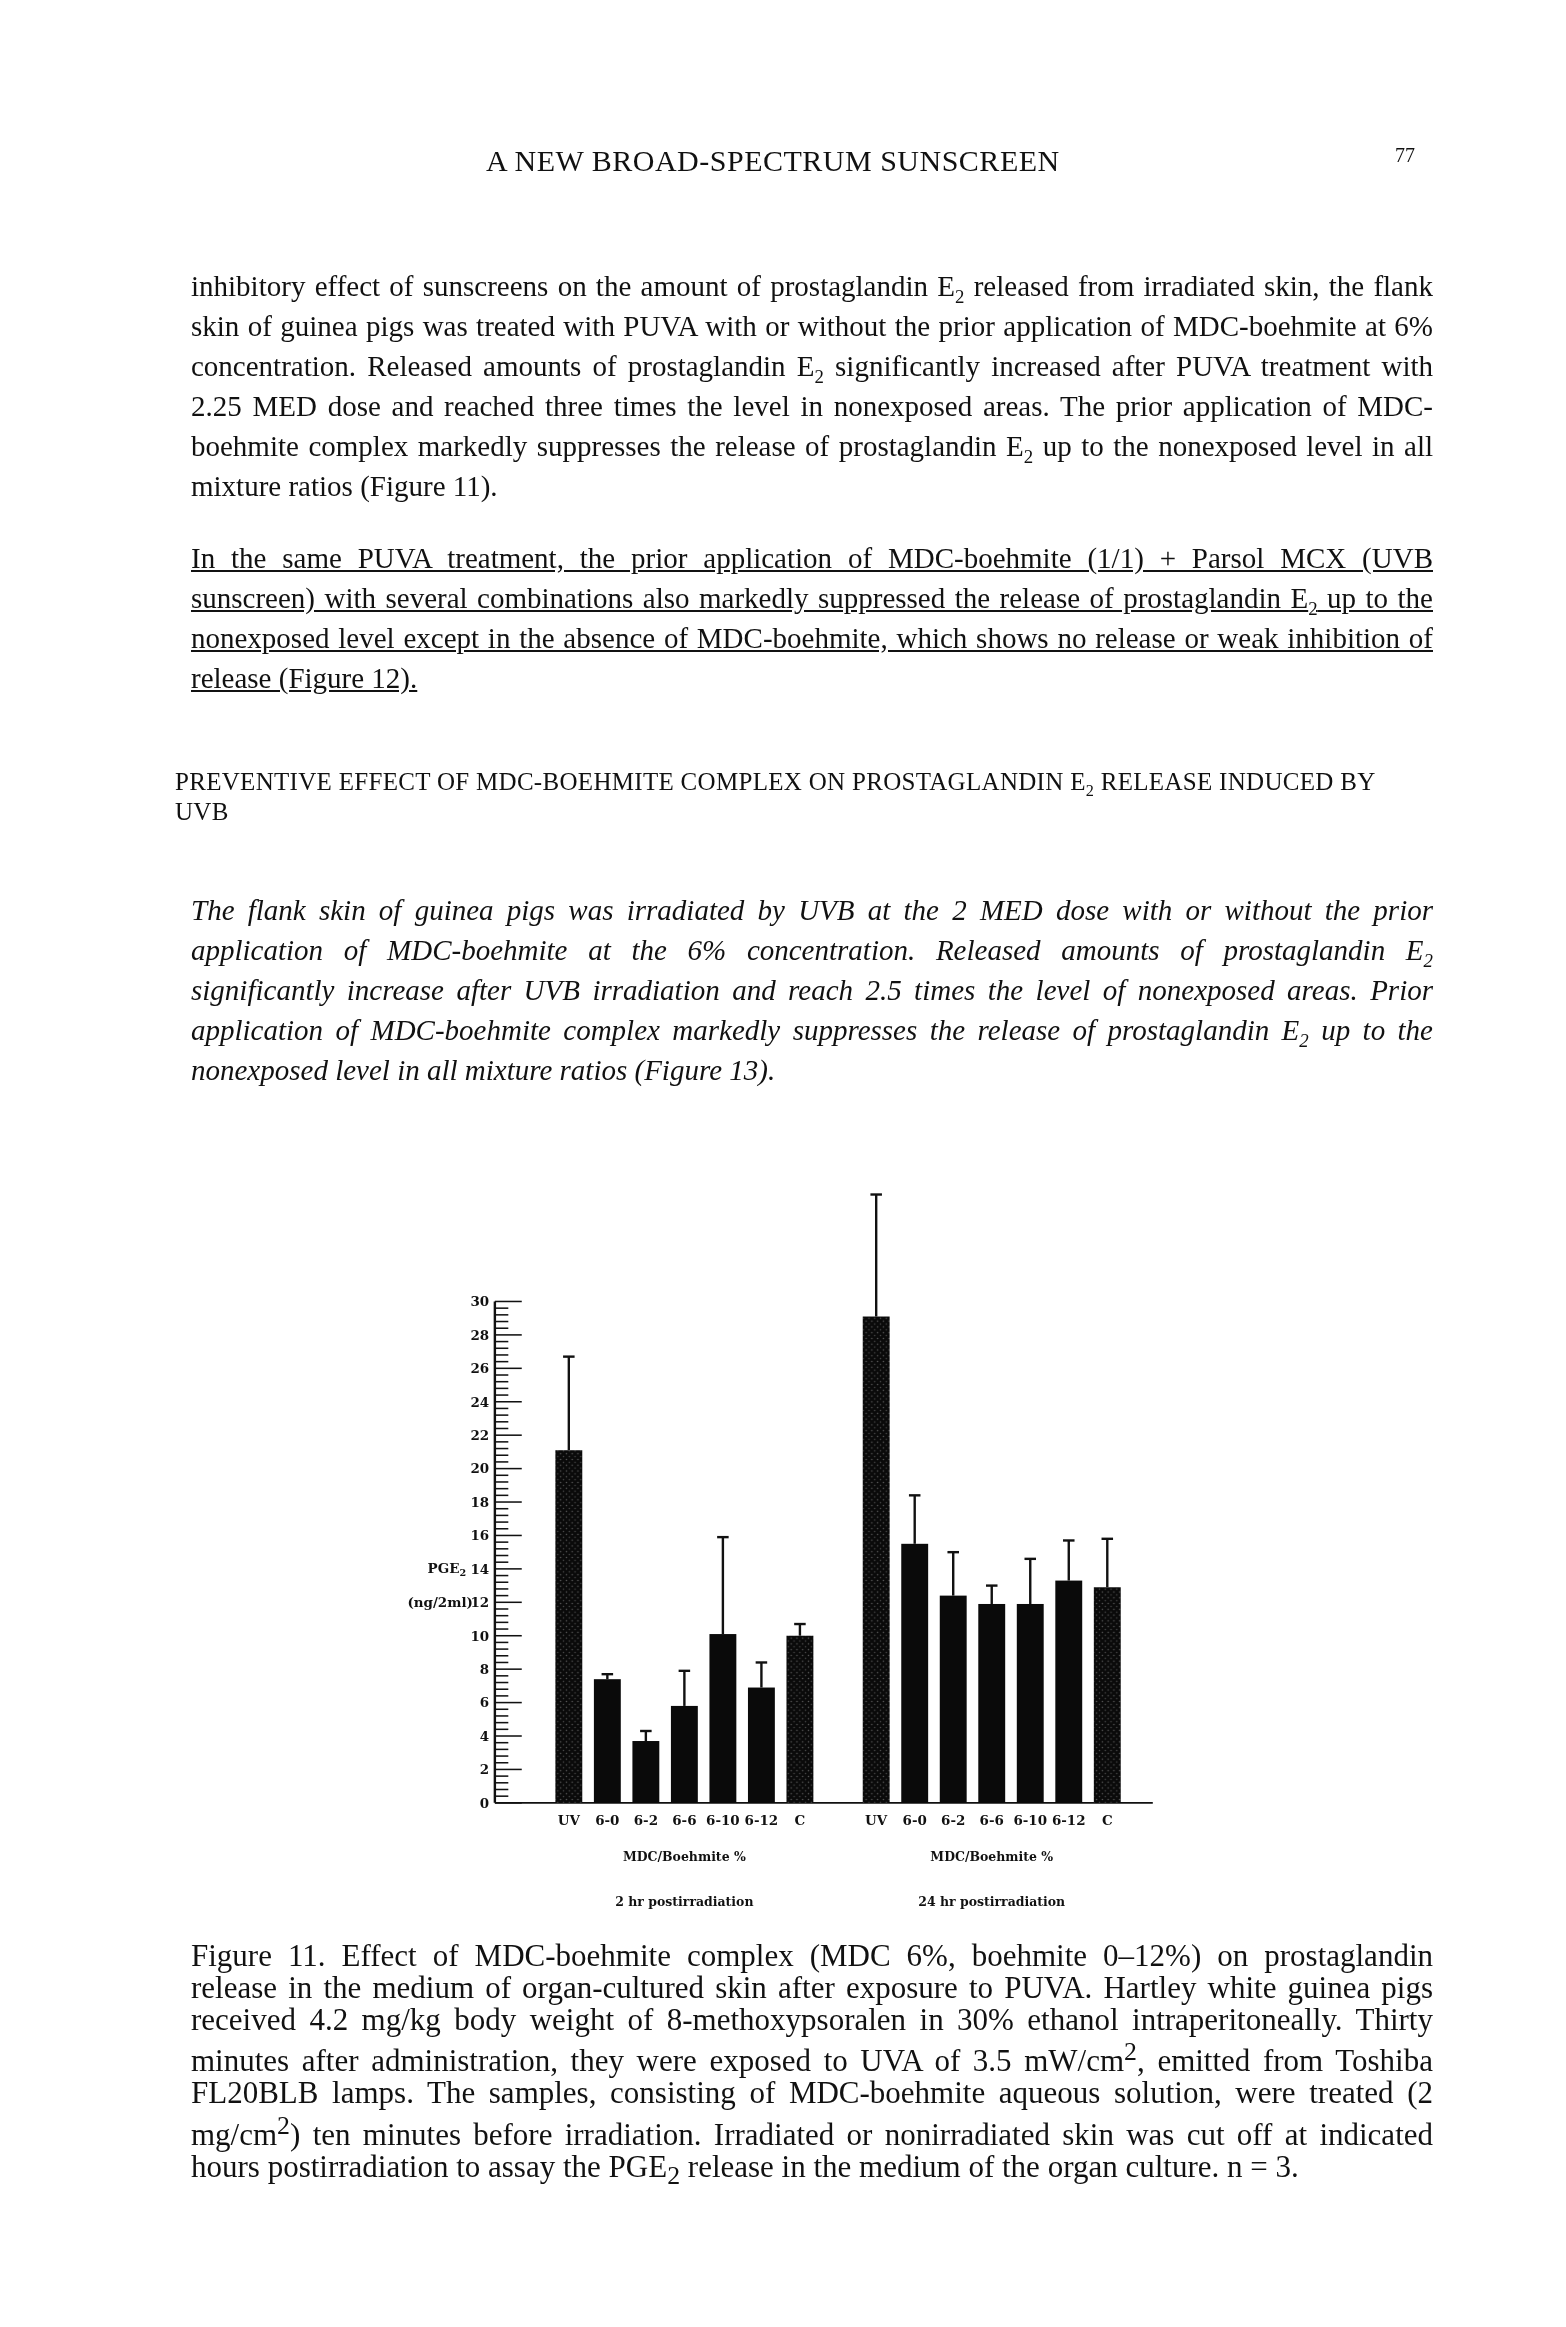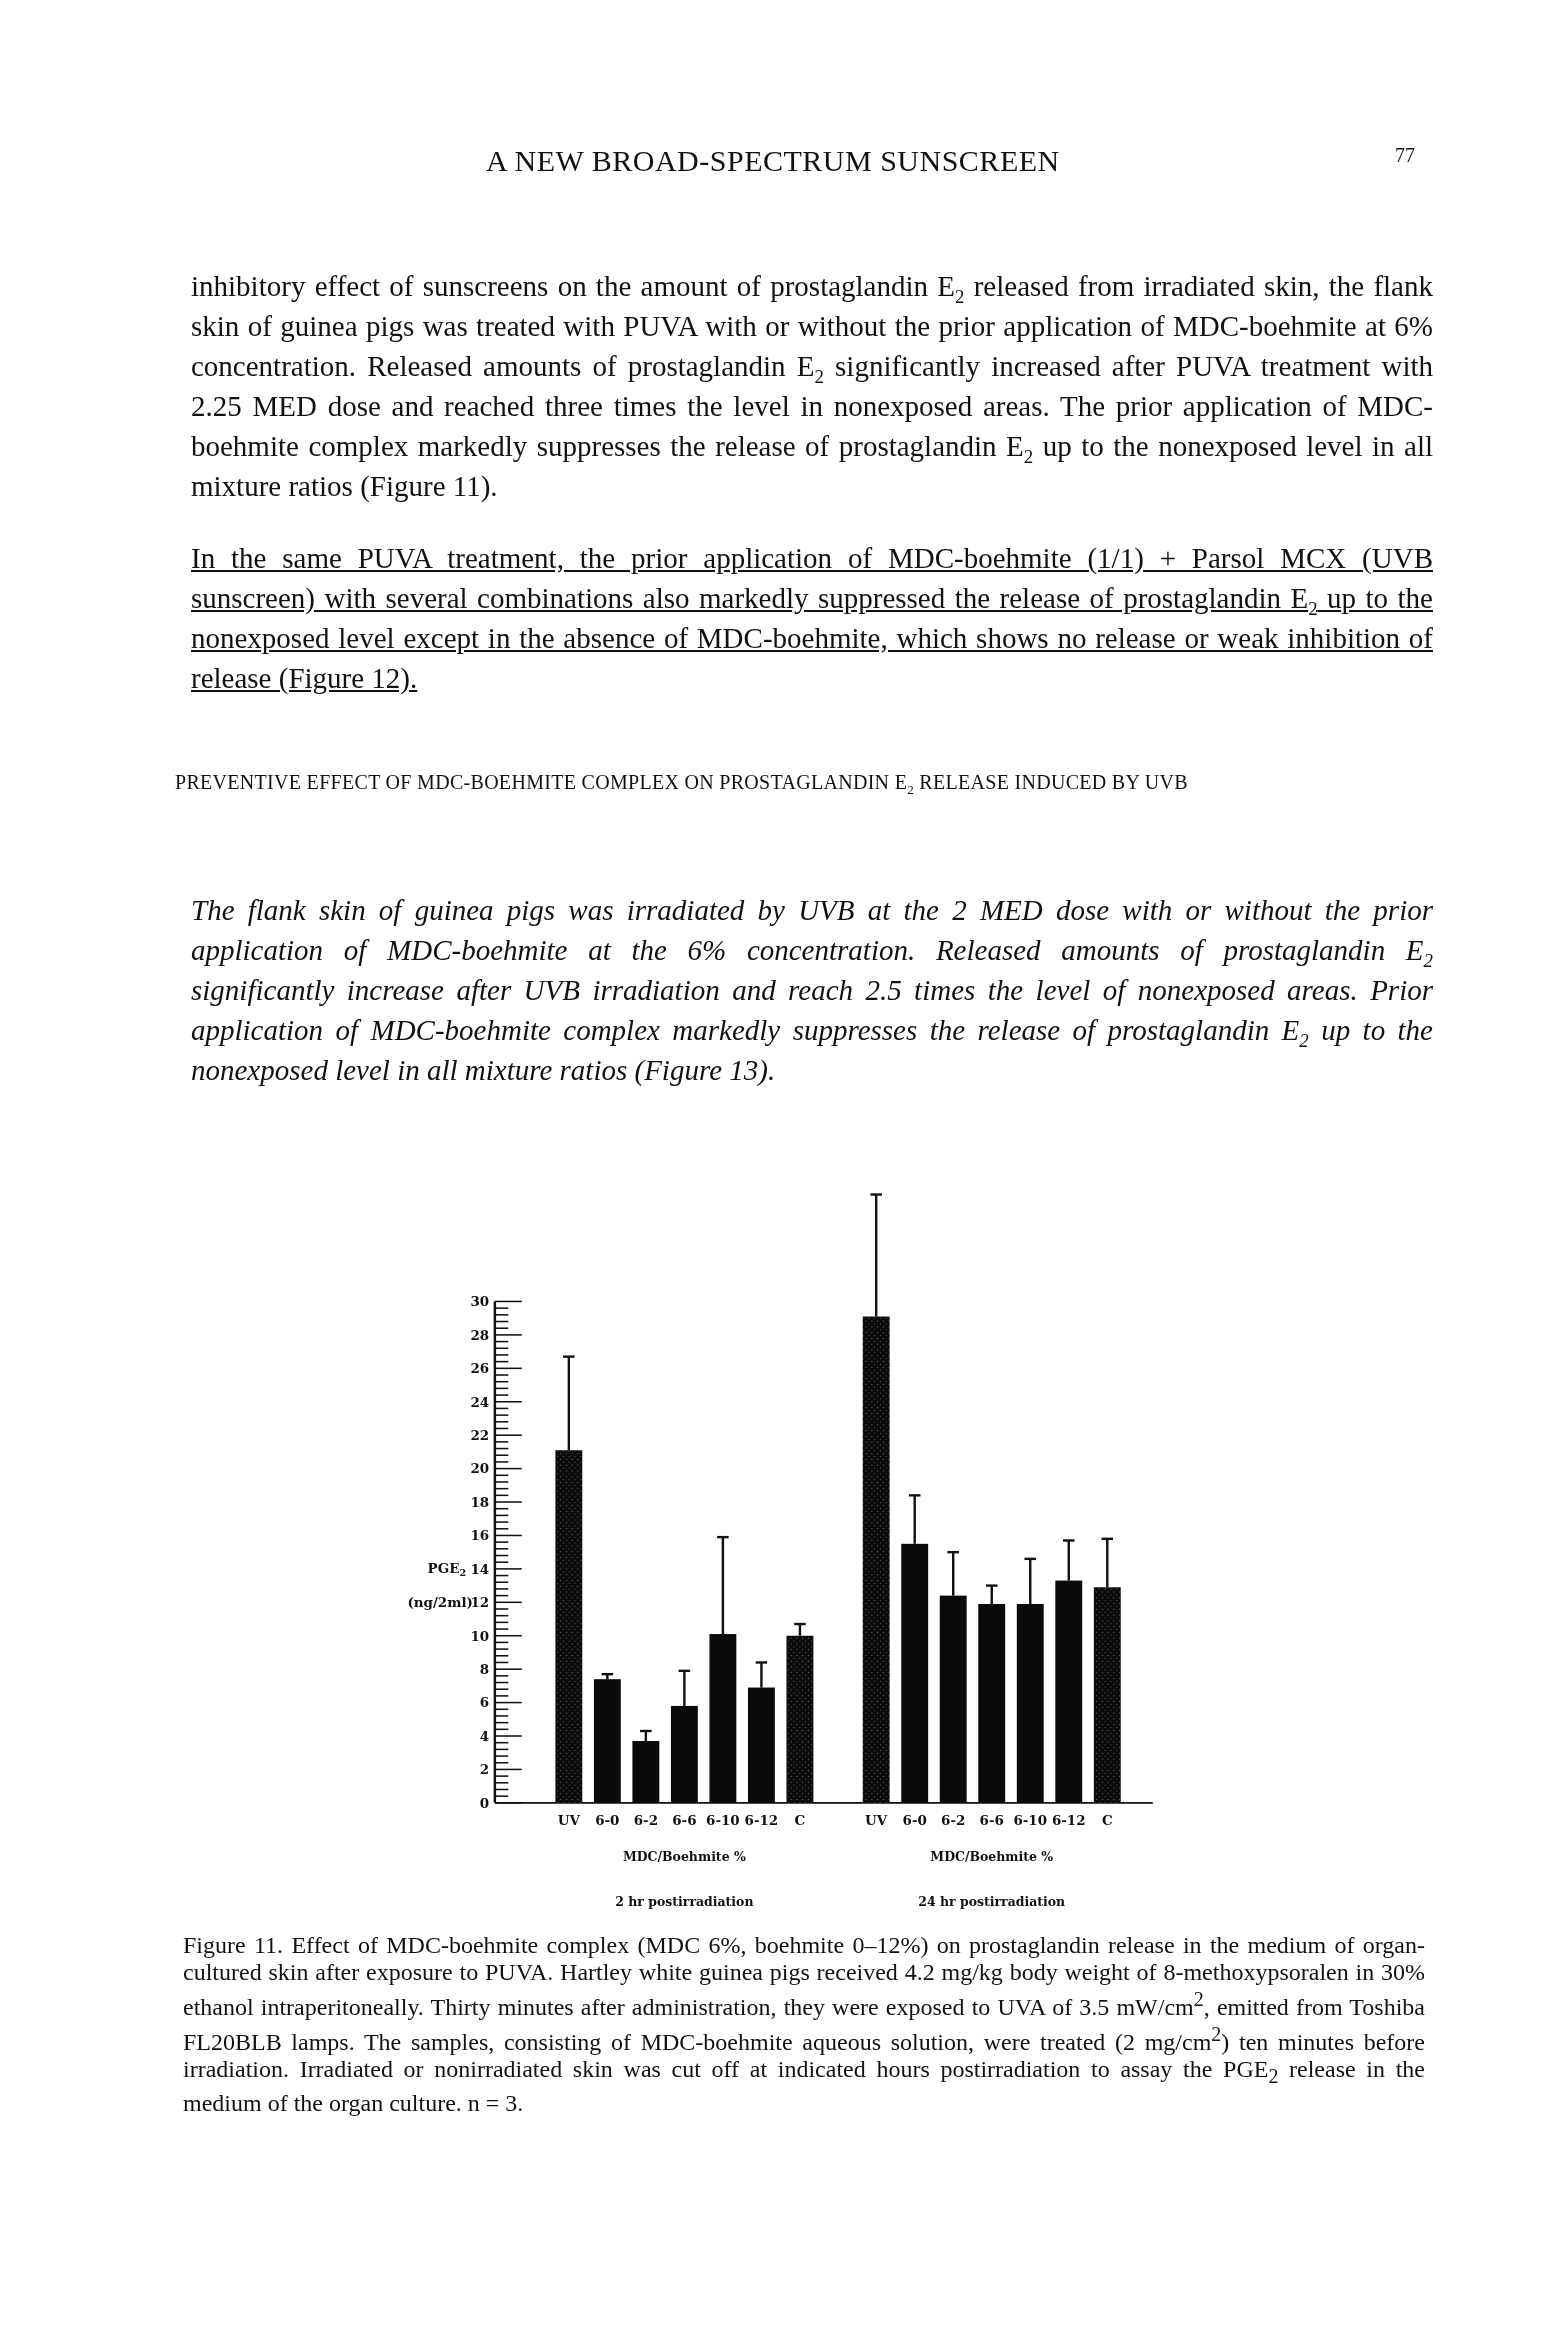--- a/index.html
+++ b/index.html
@@ -6,25 +6,25 @@
   body { width:1567px; height:2328px; position:relative; overflow:hidden;
          font-family:"Liberation Serif","DejaVu Serif",serif; color:#111; }
   .header { position:absolute; top:144px; left:12px; width:1297px; height:38px; }
   .running-title { position:absolute; left:474px; top:0; font-size:30px; letter-spacing:0.5px; }
   .page-number { position:absolute; left:1383px; top:0; font-size:20px; }
   .para { position:absolute; left:175px; width:1242px; font-size:29px; line-height:40px;
           text-align:justify; text-align-last:left; margin:16px; }
   .para sub, .cap sub, .heading sub { font-size:65%; vertical-align:-0.35em; line-height:0; }
   #p1 { top:250px; }
   #p2 { top:522px;text-decoration:underline; }
-  .heading { position:absolute; left:175px; top:767px; width:1210px; font-size:20px;
+  .heading { position:absolute; left:175px; top:767px; width:1210px; font-size:25px;
              line-height:30px; letter-spacing:0.3px; margin:0; }
   #p3 { top:874px;font-style:italic; }
-  .caption { position:absolute; left:175px; top:1924px; width:1242px; font-size:24px;
-             line-height:27px; text-align:justify; text-align-last:left; margin:8px; }
+  .caption { position:absolute; left:175px; top:1924px; width:1242px; font-size:31px;
+             line-height:32px; text-align:justify; text-align-last:left; margin:16px; }
   .caption .fig-label { font-weight:normal; }
   svg#chart { position:absolute; left:0; top:0; }
   .tick-text { font-family:"DejaVu Serif",serif; font-weight:bold; font-size:14px; fill:#111; }
   .cat-text { font-family:"DejaVu Serif",serif; font-weight:bold; font-size:14px; fill:#111; }
   .xlab-text { font-family:"DejaVu Serif",serif; font-weight:bold; font-size:13px; fill:#111; }
   .ylab-text { font-family:"DejaVu Serif",serif; font-weight:bold; font-size:14px; fill:#111; }
 </style>
 </head>
 <body>
 

